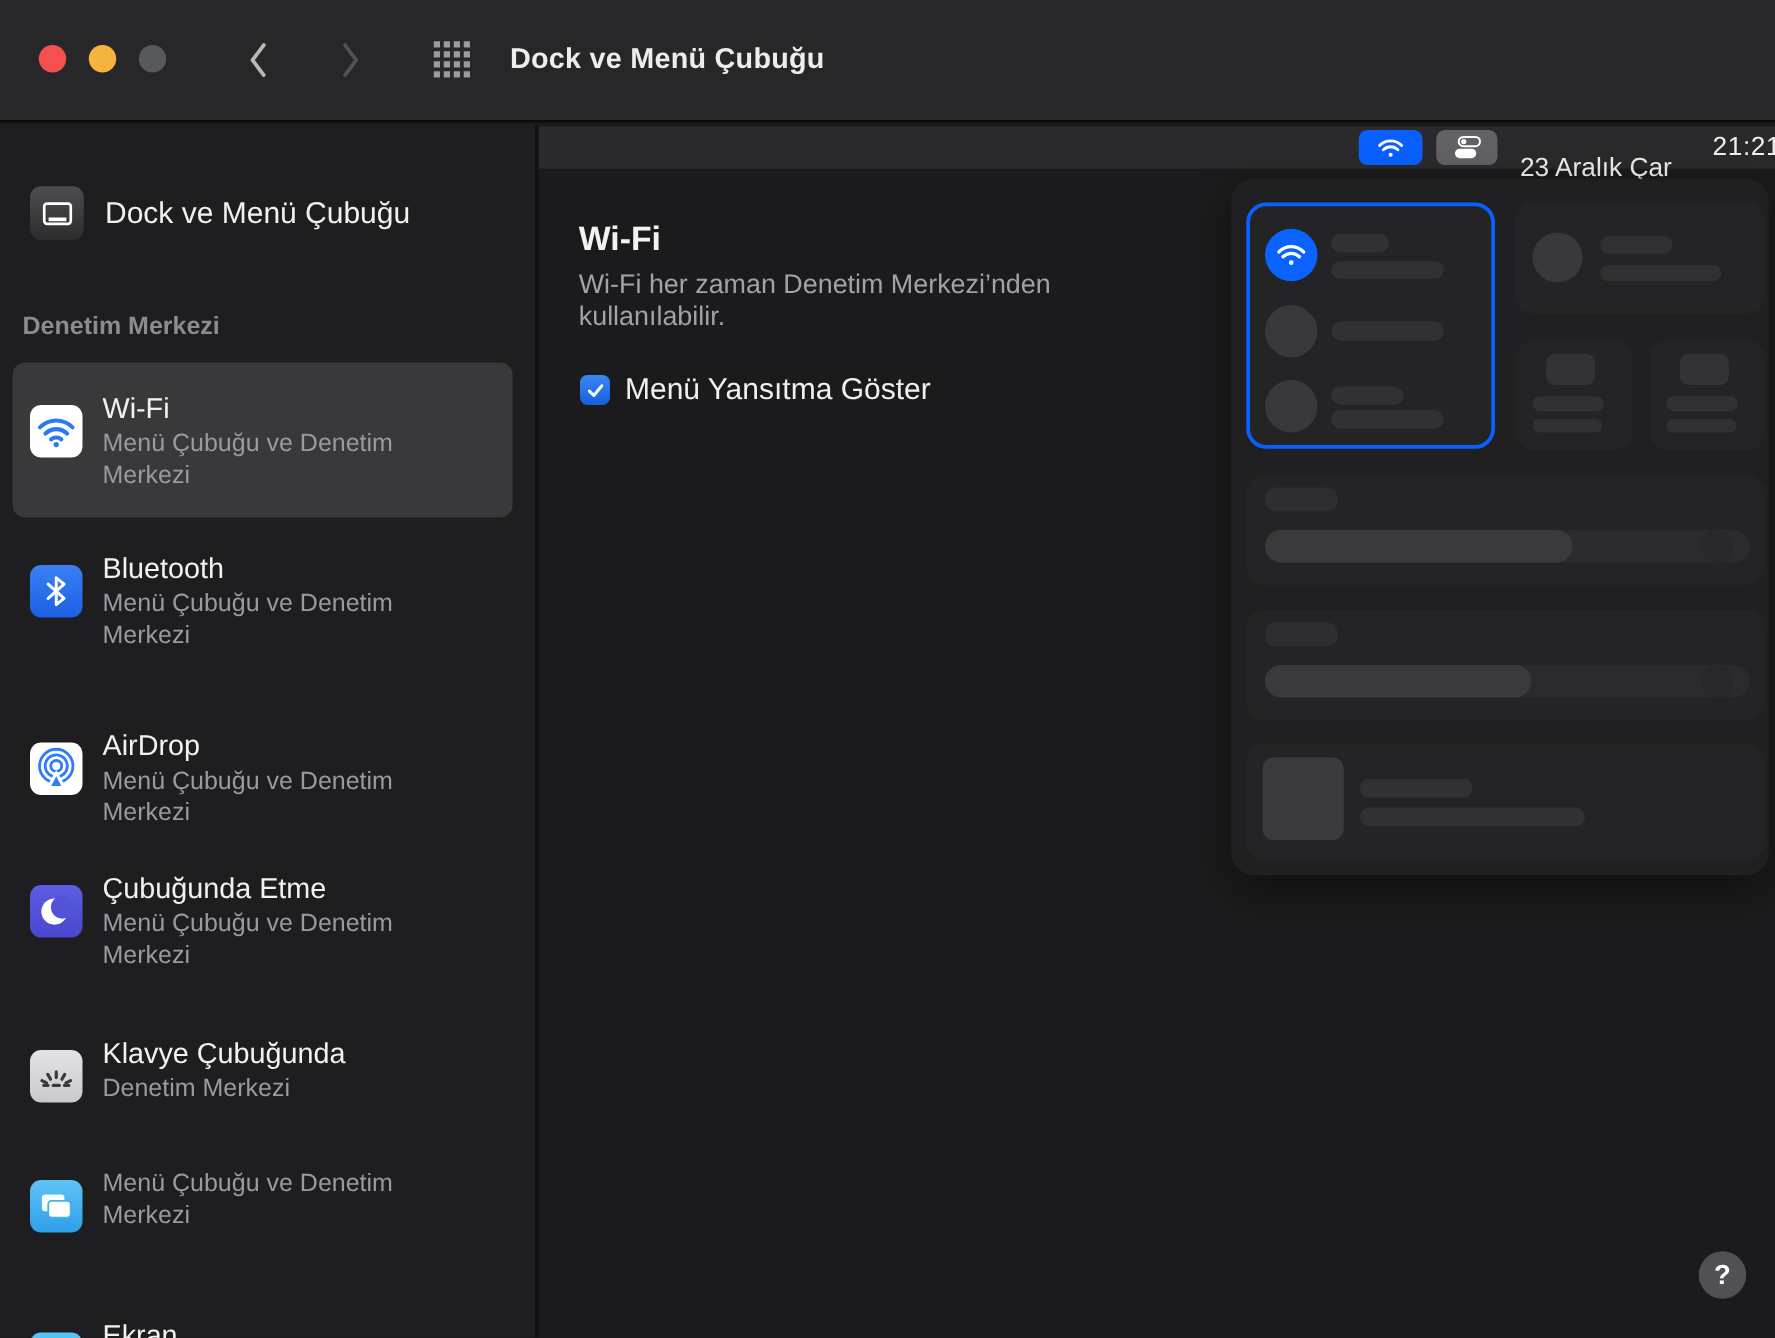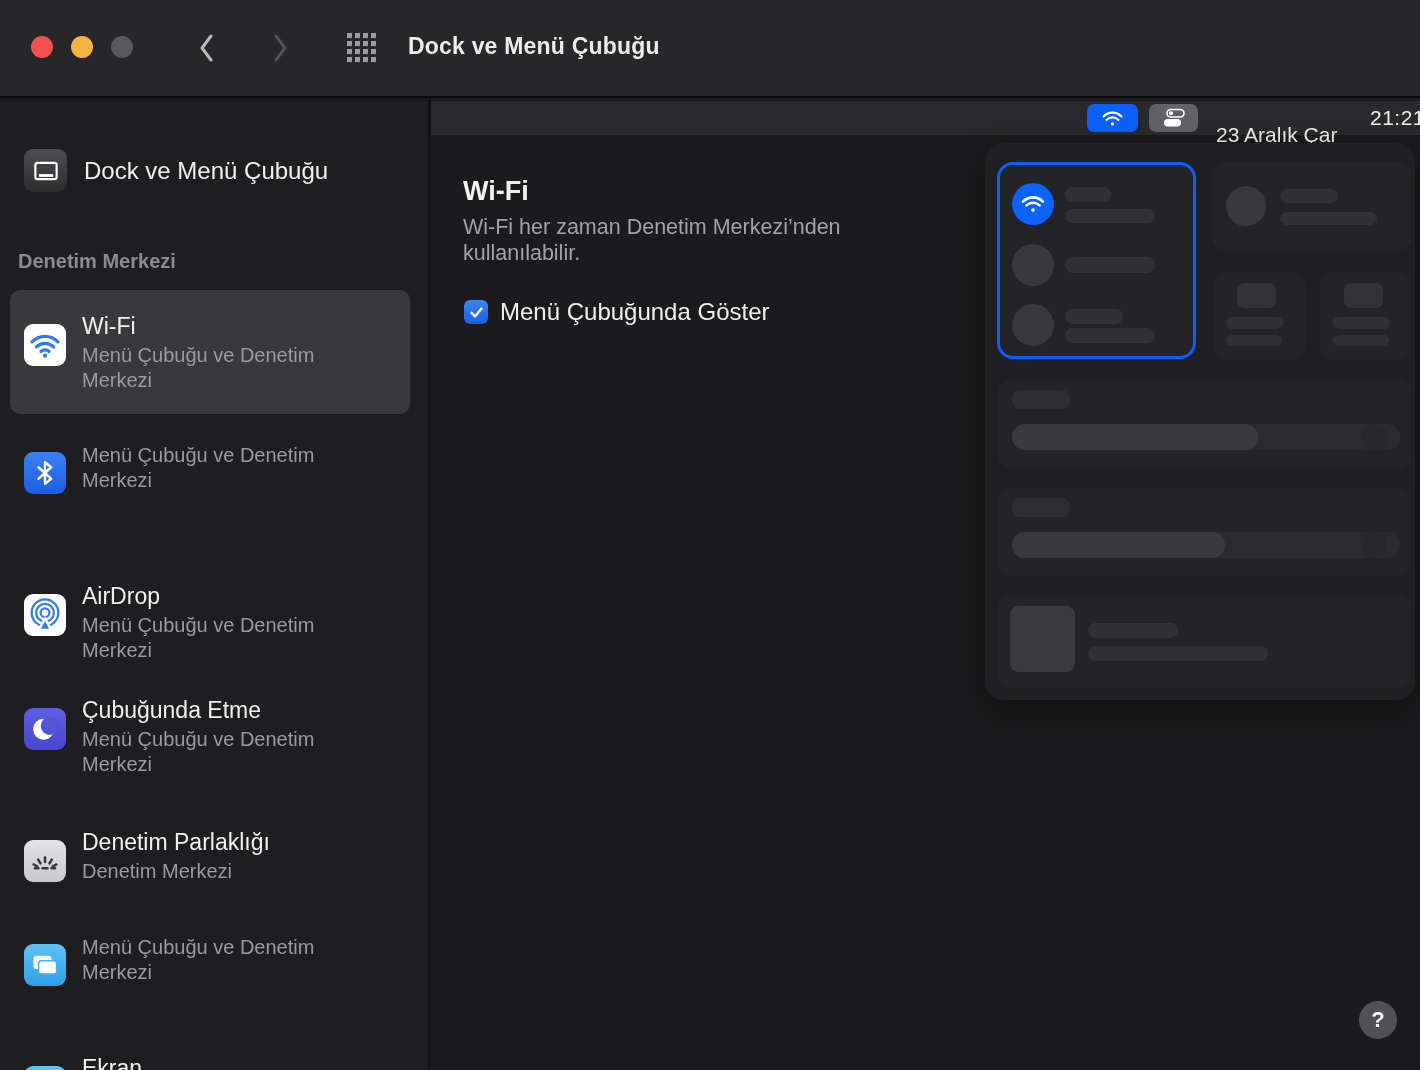--- a/index.html
+++ b/index.html
@@ -146,20 +146,21 @@
   </span>
 </div>
 
 <div class="side-item" style="top:418px">
   <span class="app-icon icon-bt">
     <svg width="30" height="30" viewBox="0 0 24 24" fill="none" stroke="#ffffff" stroke-width="1.9" stroke-linecap="round" stroke-linejoin="round">
       <path d="M6.8 7.4 L17 16.6 L12 20.6 L12 3.4 L17 7.4 L6.8 16.6"></path>
     </svg>
   </span>
   <span class="side-text">
+    <div class="side-title">Bluetooth</div>
     <div class="side-sub">Menü Çubuğu ve Denetim Merkezi</div>
   </span>
 </div>
 
 <div class="side-item" style="top:560px">
   <span class="app-icon icon-ad">
     <svg width="36" height="36" viewBox="0 0 24 24">
       <g fill="none" stroke="#2f7cf6" stroke-width="1.5">
         <circle cx="12" cy="10.5" r="2.9"></circle>
           <circle cx="12" cy="10.5" r="5.9"></circle>
@@ -195,21 +196,21 @@
         <line x1="10.2" y1="17.5" x2="13.8" y2="17.5"></line>
         <line x1="17" y1="17.5" x2="19.5" y2="17.5"></line>
       <line x1="12" y1="12.8" x2="12" y2="9.4"></line>
       <line x1="8.6" y1="13.8" x2="6.9" y2="10.9"></line>
       <line x1="15.4" y1="13.8" x2="17.1" y2="10.9"></line>
       <line x1="6.2" y1="16" x2="3.4" y2="14.6"></line>
       <line x1="17.8" y1="16" x2="20.6" y2="14.6"></line>
     </svg>
   </span>
   <span class="side-text">
-    <div class="side-title">Denetim Parlaklığı</div>
+    <div class="side-title">Klavye Çubuğunda</div>
     <div class="side-sub">Denetim Merkezi</div>
   </span>
 </div>
 
 <div class="side-item" style="top:910px">
   <span class="app-icon icon-mirror">
     <svg width="32" height="32" viewBox="0 0 24 24">
       <rect x="3.4" y="5" width="13.5" height="10" rx="2" fill="#ffffff" opacity="0.95"></rect>
       <rect x="7.2" y="8.8" width="13.5" height="10" rx="2" fill="#ffffff" stroke="#45b1ef" stroke-width="1.1"></rect>
     </svg>
@@ -252,21 +253,21 @@
 
 <div id="main-heading">Wi-Fi</div>
 <div id="main-desc">Wi-Fi her zaman Denetim Merkezi’nden kullanılabilir.</div>
 
 <div id="checkbox-row">
   <span id="checkbox-box">
     <svg width="17" height="17" viewBox="0 0 24 24" fill="none" stroke="#ffffff" stroke-width="3.4" stroke-linecap="round" stroke-linejoin="round">
         <path d="M5 12.5 L10 17.5 L19 6.5"></path>
       </svg>
   </span>
-  <span id="checkbox-label">Menü Çubuğunda Göster</span>
+  <span id="checkbox-label">Menü Yansıtma Göster</span>
 </div>
 
 <div id="cc-preview">
 
   <div id="mod-wifi" class="module">
     <span class="blue-circle" style="left:12px;top:18px;width:42px;height:42px">
       <svg width="26" height="26" viewBox="0 0 24 24" fill="none" stroke="#ffffff" stroke-width="2.4" stroke-linecap="round">
         <path d="M2.8 9.8 C5.4 7.2 8.5 5.9 12 5.9 C15.5 5.9 18.6 7.2 21.2 9.8"></path>
         <path d="M5.9 13.3 C7.6 11.7 9.6 10.8 12 10.8 C14.4 10.8 16.4 11.7 18.1 13.3"></path>
         <circle cx="12" cy="17.6" r="1.7" fill="#ffffff" stroke="none"></circle>

